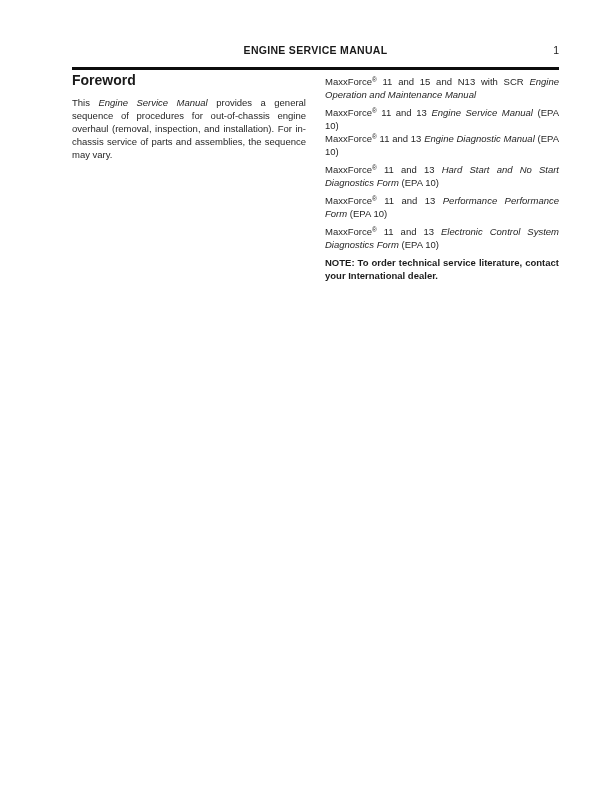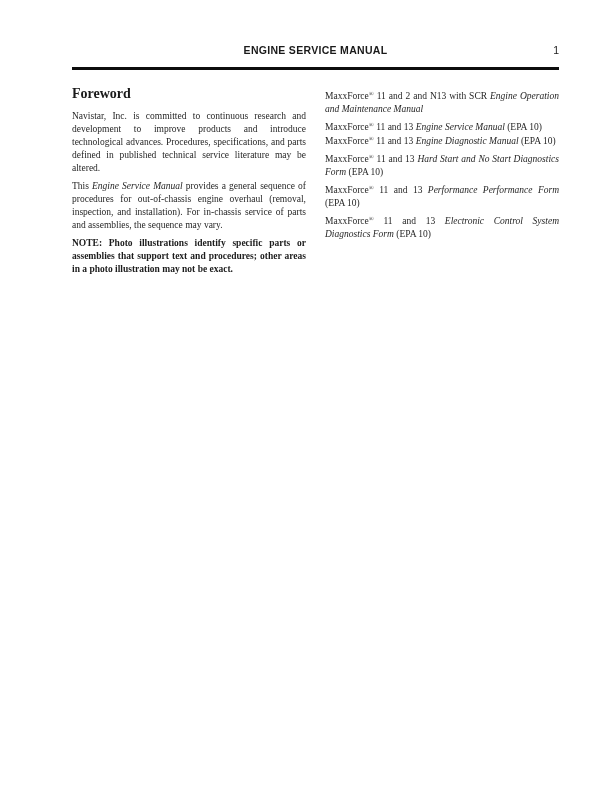--- a/index.html
+++ b/index.html
@@ -41,25 +41,24 @@
     left: 72px;
     width: 487px;
     height: 2.5px;
     background: #0d0d0d;
   }
   .rule-top { top: 67px; }
   .rule-bottom { top: 759px; }
   .columns {
     position: absolute;
     left: 72px;
-    top: 86px;
+    top: 72px;
     width: 487px;
     display: flex;
     gap: 19px;
-    font-family: Liberation Serif, serif;
   }
   .col {
     flex: 1 1 0;
     min-width: 0;
   }
   .col-right { padding-top: 4px; }
   h1.foreword {
     margin: 0 0 8px 0;
     font-size: 14px;
     line-height: 16px;
@@ -91,43 +90,42 @@
 
   <div class="header-title">ENGINE SERVICE MANUAL</div>
   <div class="page-number">1</div>
   <div class="rule rule-top"></div>
 
   <div class="columns">
 
     <div class="col col-left">
       <h1 class="foreword">Foreword</h1>
 
-      <p class="body-p">Navistar, Inc.  is committed to continuous research and development to improve products and introduce technological advances.  Procedures, specifications, and parts defined in published technical service literature may be altered.</p>
 
       <p class="body-p"><span>This </span><span class="it">Engine Service Manual</span><span> provides a general sequence of procedures for out-of-chassis engine overhaul (removal, inspection, and installation).  For in-chassis service of parts and assemblies, the sequence may vary.</span></p>
 
-      <p class="body-p bold">NOTE: Photo illustrations identify specific parts or assemblies that support text and procedures; other areas in a photo illustration may not be exact.</p>
 
     </div>
 
     <div class="col col-right">
 
-      <p class="body-p lit-item"><span>MaxxForce</span><sup class="reg">®</sup><span> 11 and 2 and N13 with SCR </span><span class="it">Engine Operation and Maintenance Manual</span><span></span></p>
+      <p class="body-p lit-item"><span>MaxxForce</span><sup class="reg">®</sup><span> 11 and 15 and N13 with SCR </span><span class="it">Engine Operation and Maintenance Manual</span><span></span></p>
 
       <p class="body-p lit-item tight"><span>MaxxForce</span><sup class="reg">®</sup><span> 11 and 13 </span><span class="it">Engine Service Manual</span><span> (EPA 10)</span></p>
 
       <p class="body-p lit-item"><span>MaxxForce</span><sup class="reg">®</sup><span> 11 and 13 </span><span class="it">Engine Diagnostic Manual</span><span> (EPA 10)</span></p>
 
       <p class="body-p lit-item"><span>MaxxForce</span><sup class="reg">®</sup><span> 11 and 13 </span><span class="it">Hard Start and No Start Diagnostics Form</span><span> (EPA 10)</span></p>
 
       <p class="body-p lit-item"><span>MaxxForce</span><sup class="reg">®</sup><span> 11 and 13 </span><span class="it">Performance Performance Form</span><span> (EPA 10)</span></p>
 
       <p class="body-p lit-item"><span>MaxxForce</span><sup class="reg">®</sup><span> 11 and 13 </span><span class="it">Electronic Control System Diagnostics Form</span><span> (EPA 10)</span></p>
 
 
+      <p class="body-p bold">NOTE: To order technical service literature, contact your International dealer.</p>
 
 
     </div>
   </div>
 
   <div class="rule rule-bottom"></div>
 
 </div>
 
 </body></html>

